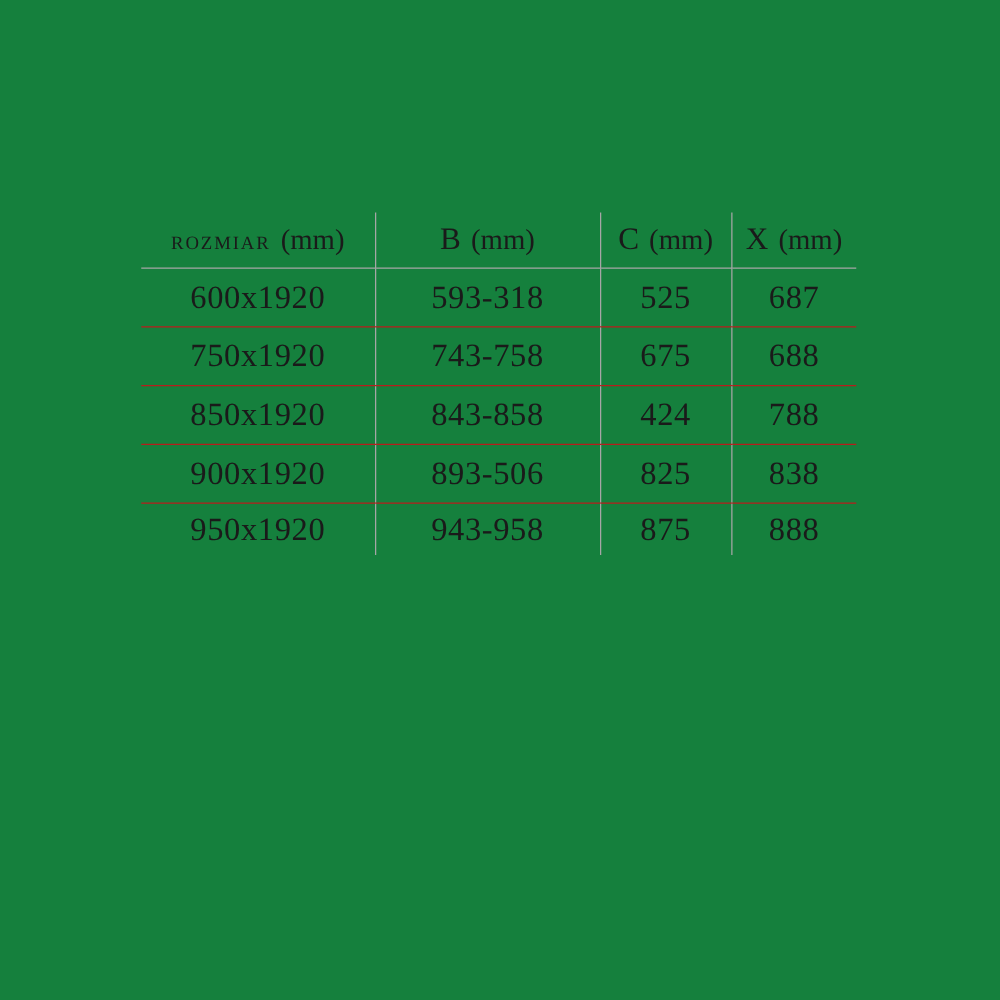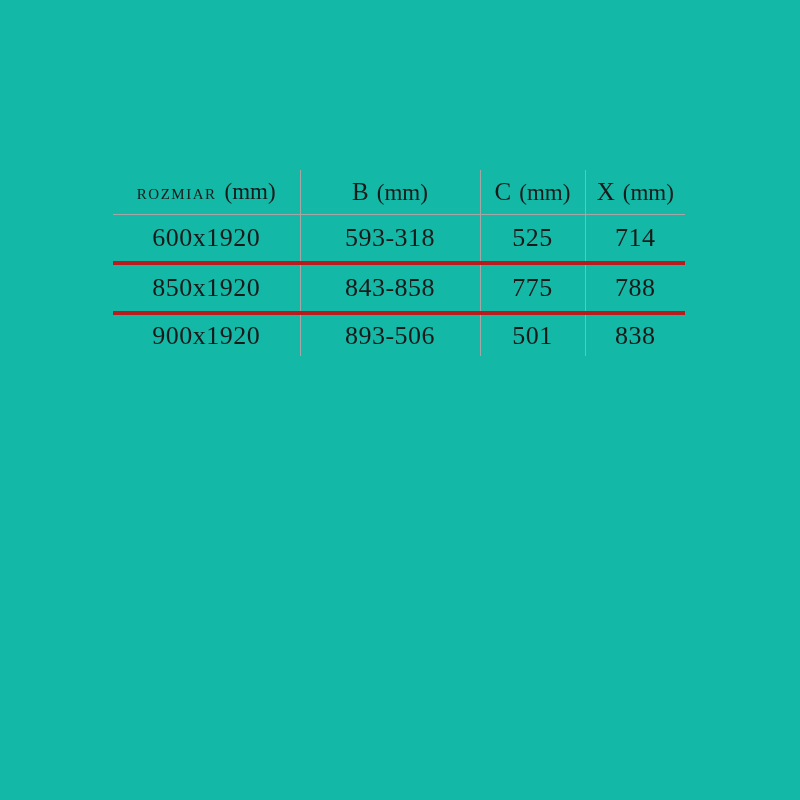--- a/index.html
+++ b/index.html
@@ -4,21 +4,21 @@
 <style>
   html, body {
     margin: 0;
     padding: 0;
     background: #ffffff;
   }
   .canvas {
     position: relative;
     width: 800px;
     height: 800px;
-    background: #14b8a6;
+    background: #15803d;
     overflow: hidden;
   }
   .size-table {
     position: absolute;
     left: 113px;
     top: 170px;
     width: 572px;
     border-collapse: collapse;
     table-layout: fixed;
     font-family: "Liberation Serif", "DejaVu Serif", serif;
@@ -43,21 +43,21 @@
   .size-table thead th {
     height: 44px;
     border-bottom: 1px solid #a6a6a6;
   }
   .size-table tbody td {
     height: 46px;
     font-size: 26px;
     letter-spacing: 0.5px;
   }
   .size-table tbody tr:not(:last-child) td {
-    border-bottom: 4px solid #b91c1c;
+    border-bottom: 1px solid #b91c1c;
   }
   .size-table tbody tr:last-child td {
     height: 41px;
   }
   .hdr-label {
     font-size: 25px;
   }
   .hdr-label-small {
     font-size: 15px;
     letter-spacing: 1.5px;
@@ -96,29 +96,41 @@
           <span class="hdr-label">X</span>
           <span class="hdr-unit">(mm)</span>
         </th>
       </tr>
     </thead>
     <tbody>
       <tr>
         <td>600x1920</td>
         <td>593-318</td>
         <td>525</td>
-        <td>714</td>
+        <td>687</td>
+      </tr>
+      <tr>
+        <td>750x1920</td>
+        <td>743-758</td>
+        <td>675</td>
+        <td>688</td>
       </tr>
       <tr>
         <td>850x1920</td>
         <td>843-858</td>
-        <td>775</td>
+        <td>424</td>
         <td>788</td>
       </tr>
       <tr>
         <td>900x1920</td>
         <td>893-506</td>
-        <td>501</td>
+        <td>825</td>
         <td>838</td>
+      </tr>
+      <tr>
+        <td>950x1920</td>
+        <td>943-958</td>
+        <td>875</td>
+        <td>888</td>
       </tr>
     </tbody>
   </table>
 </div>
 
 </body></html>

